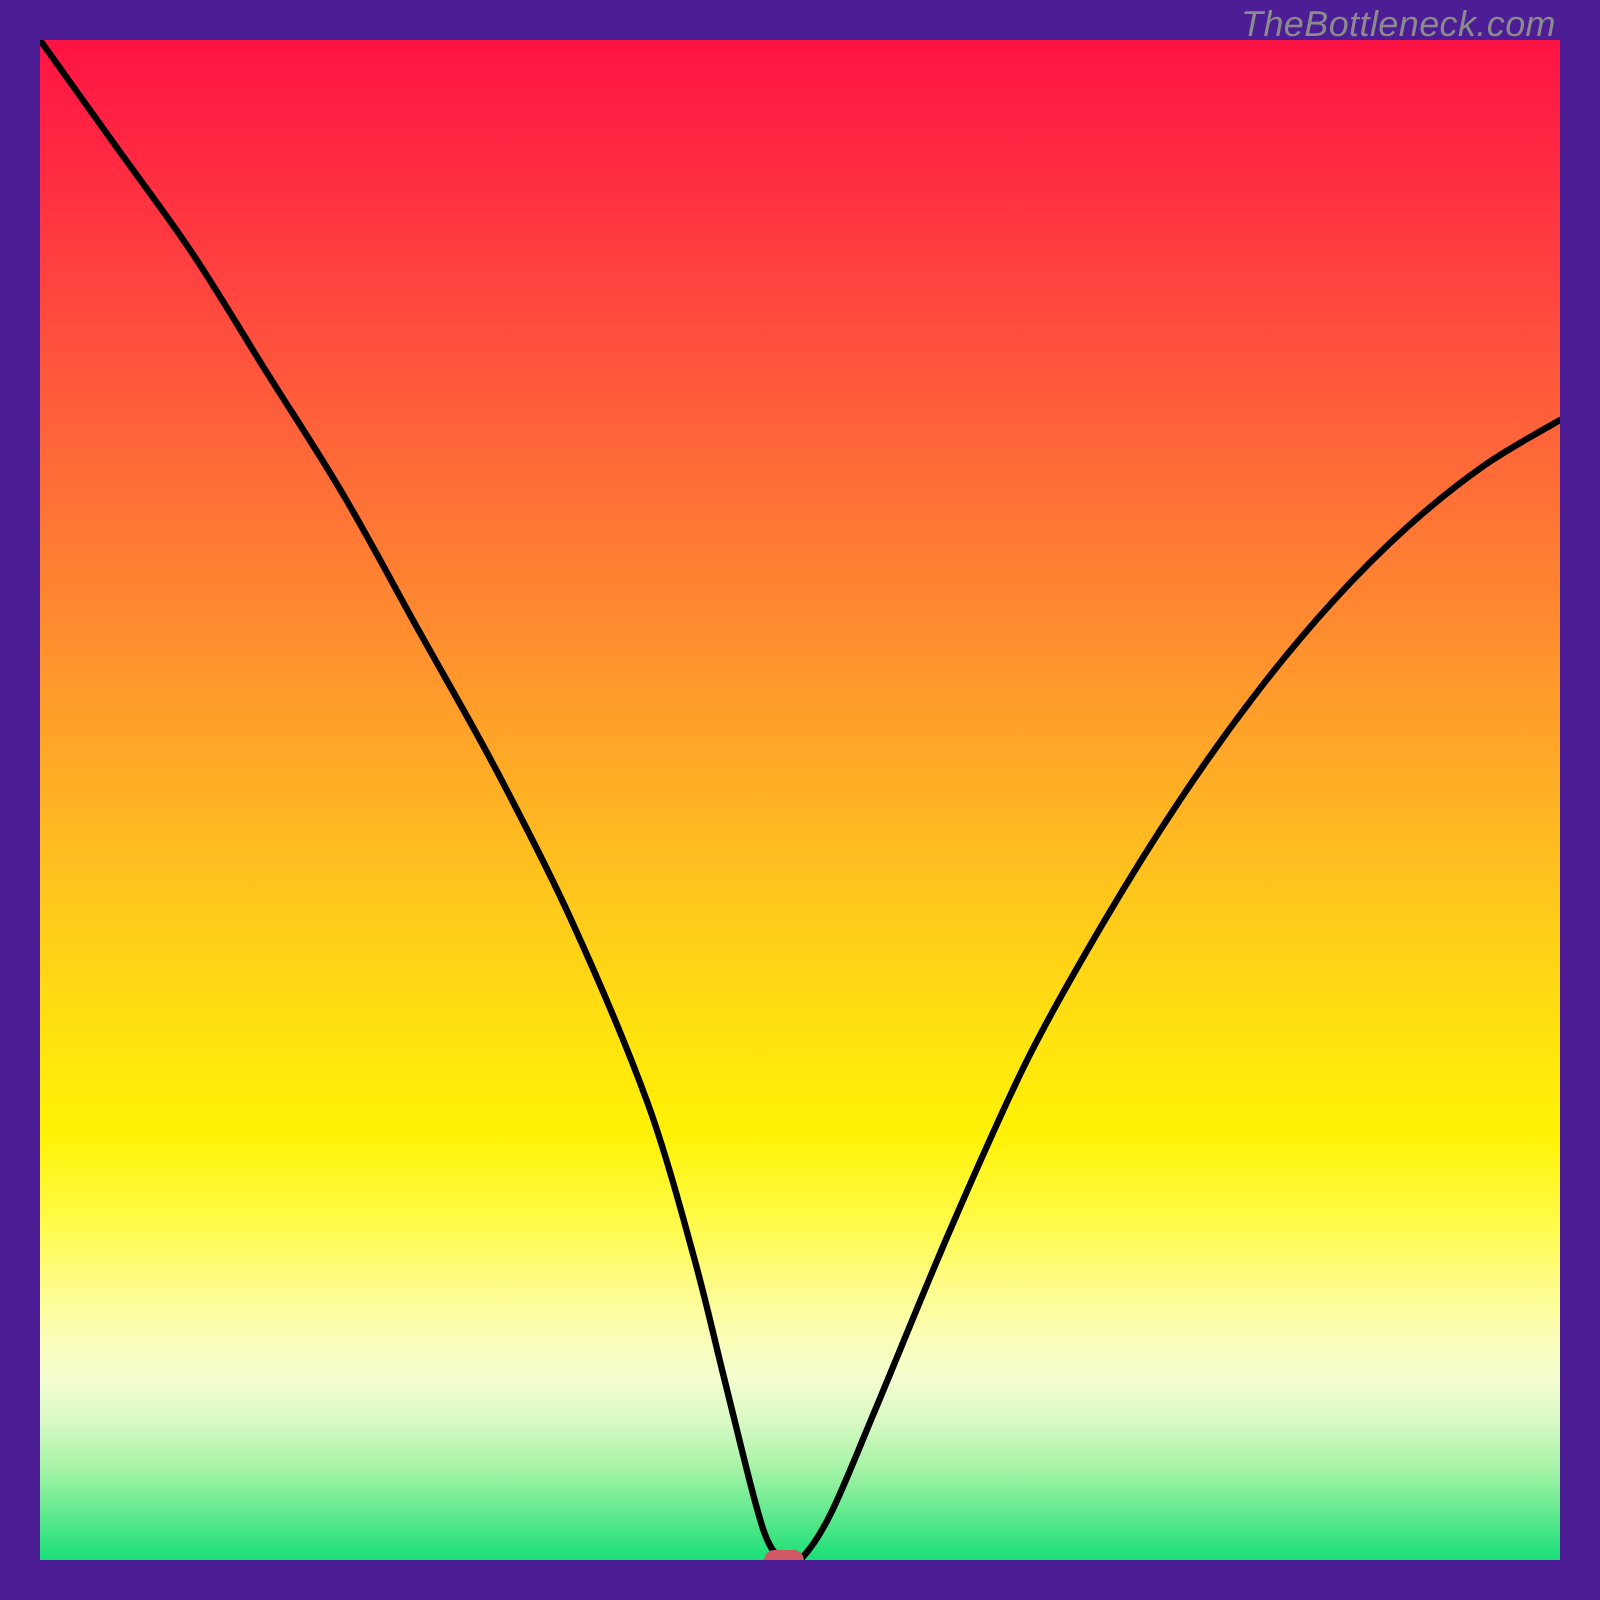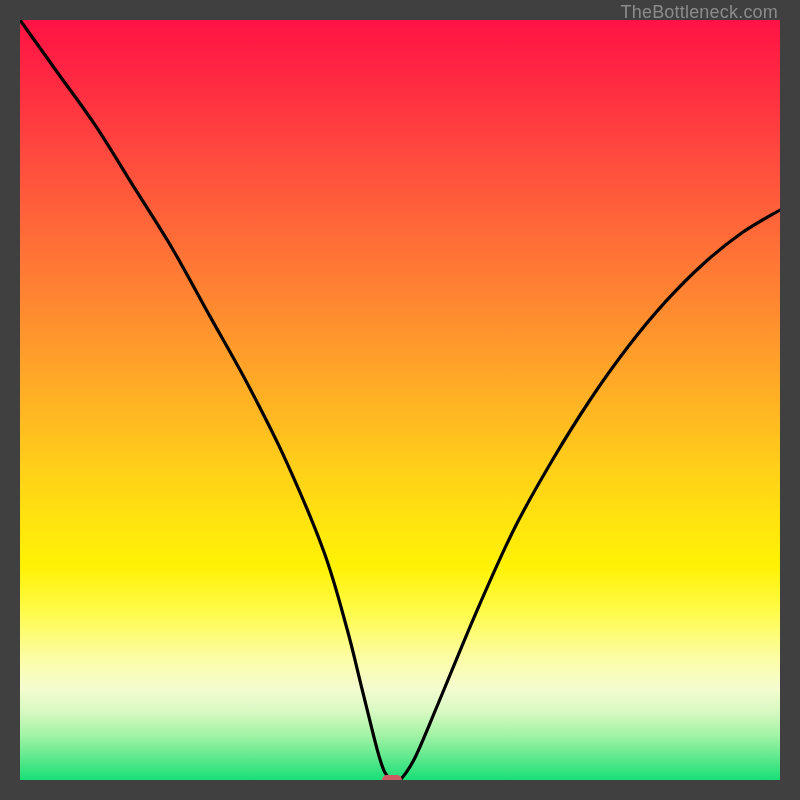--- a/index.html
+++ b/index.html
@@ -7,21 +7,22 @@
     padding: 0;
     width: 800px;
     height: 800px;
     background: #000;
     overflow: hidden;
   }
   .frame {
     position: relative;
     width: 800px;
     height: 800px;
-    background: #404040;
+    background: #4c1d95;
+    font-style: italic;
   }
   .plot-area {
     position: absolute;
     left: 20px;
     top: 20px;
     width: 760px;
     height: 760px;
     overflow: hidden;
     
     background: linear-gradient(

